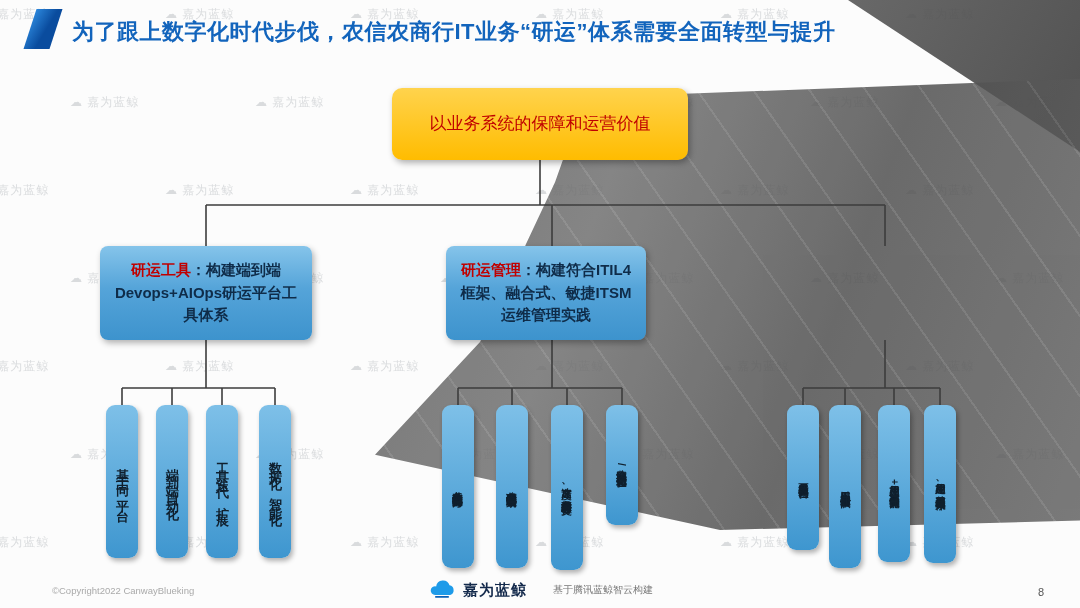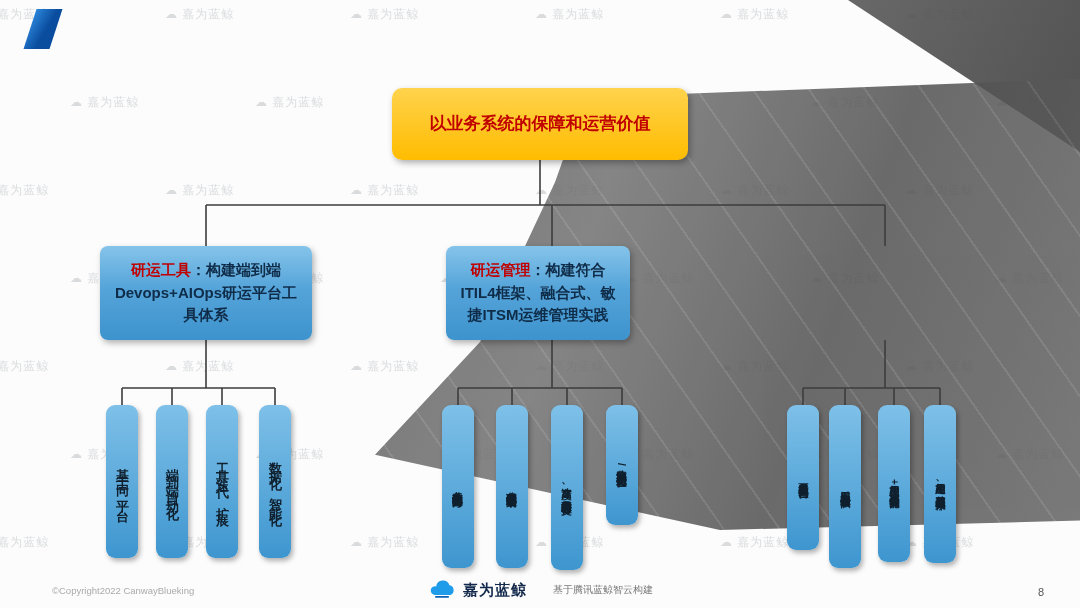--- a/index.html
+++ b/index.html
@@ -25,31 +25,31 @@
   .slash{position:absolute;left:30px;top:9px;width:26px;height:40px;z-index:4;
     transform:skewX(-18deg);background:linear-gradient(105deg,#2b86db 0%,#0a4c9e 60%);}
   .title{position:absolute;left:72px;top:17px;right:20px;z-index:4;margin:0;
     font-size:22px;font-weight:bold;color:#1264BC;letter-spacing:.5px;}
 
   
   .root-box{position:absolute;left:392px;top:88px;width:296px;height:72px;z-index:4;
     background:linear-gradient(180deg,#FFD34D,#FFBC00);border-radius:10px;
     box-shadow:2px 3px 6px rgba(0,0,0,.3);
     display:flex;flex-direction:column;align-items:center;justify-content:center;
-    color:#C00000;font-weight:bold;font-size:17px;line-height:1.55;text-align:center;}
+    color:#C00000;font-weight:normal;font-size:17px;line-height:1.55;text-align:center;}
 
   
   .branch{position:absolute;top:246px;height:94px;z-index:4;border-radius:8px;
     background:linear-gradient(180deg,#85C4EA 0%,#55A4D9 45%,#3D93CD 100%);
     box-shadow:2px 3px 6px rgba(0,0,0,.3);
     display:flex;align-items:center;justify-content:center;box-sizing:border-box;
     padding:8px 10px;text-align:center;font-weight:bold;font-size:15px;line-height:1.5;color:#0f2c49;}
   .branch .red{color:#C00000;}
   .b1{left:100px;width:212px;}
-  .b2{left:446px;width:184px;}
+  .b2{left:446px;width:200px;}
   .b3{left:783px;width:204px;}
 
   
   .leaf{position:absolute;top:405px;width:32px;z-index:4;border-radius:9px;
     background:linear-gradient(180deg,#7EC0E8,#3E96CF);
     box-shadow:2px 3px 5px rgba(0,0,0,.3);
     display:flex;align-items:center;justify-content:center;overflow:hidden;}
   .leaf span{writing-mode:vertical-rl;font-weight:bold;color:#10202e;white-space:nowrap;}
   .g1 span{font-size:13px;letter-spacing:8px;}
   .g2 span{font-size:10.5px;letter-spacing:.5px;}
@@ -117,20 +117,21 @@
   <div class="photo photo-main"></div>
 
   <svg class="connectors" width="1080" height="608">
     <path fill="none" stroke="#3d3d3d" stroke-width="1.6" d="M540 160V205 M206 205H885 M206 205V246 M552 205V246 M885 205V246
          M206 340V388 M122 388H275 M122 388V405 M172 388V405 M222 388V405 M275 388V405
          M552 340V388 M458 388H622 M458 388V405 M512 388V405 M567 388V405 M622 388V405
          M885 340V388 M803 388H940 M803 388V405 M845 388V405 M894 388V405 M940 388V405"></path>
   </svg>
 
   <div class="slash"></div>
+  <h1 class="title">为了跟上数字化时代步伐，农信农商行IT业务“研运”体系需要全面转型与提升</h1>
 
   <div class="root-box">
     <div>以业务系统的保障和运营价值</div>
   </div>
 
   <div class="branch b1">
     <p style="margin:4px"><span class="red">研运工具</span><span>：构建端到端Devops+AIOps研运平台工具体系</span></p>
   </div>
   <div class="branch b2">
     <p style="margin:0"><span class="red">研运管理</span><span>：构建符合ITIL4框架、融合式、敏捷ITSM运维管理实践</span></p>

